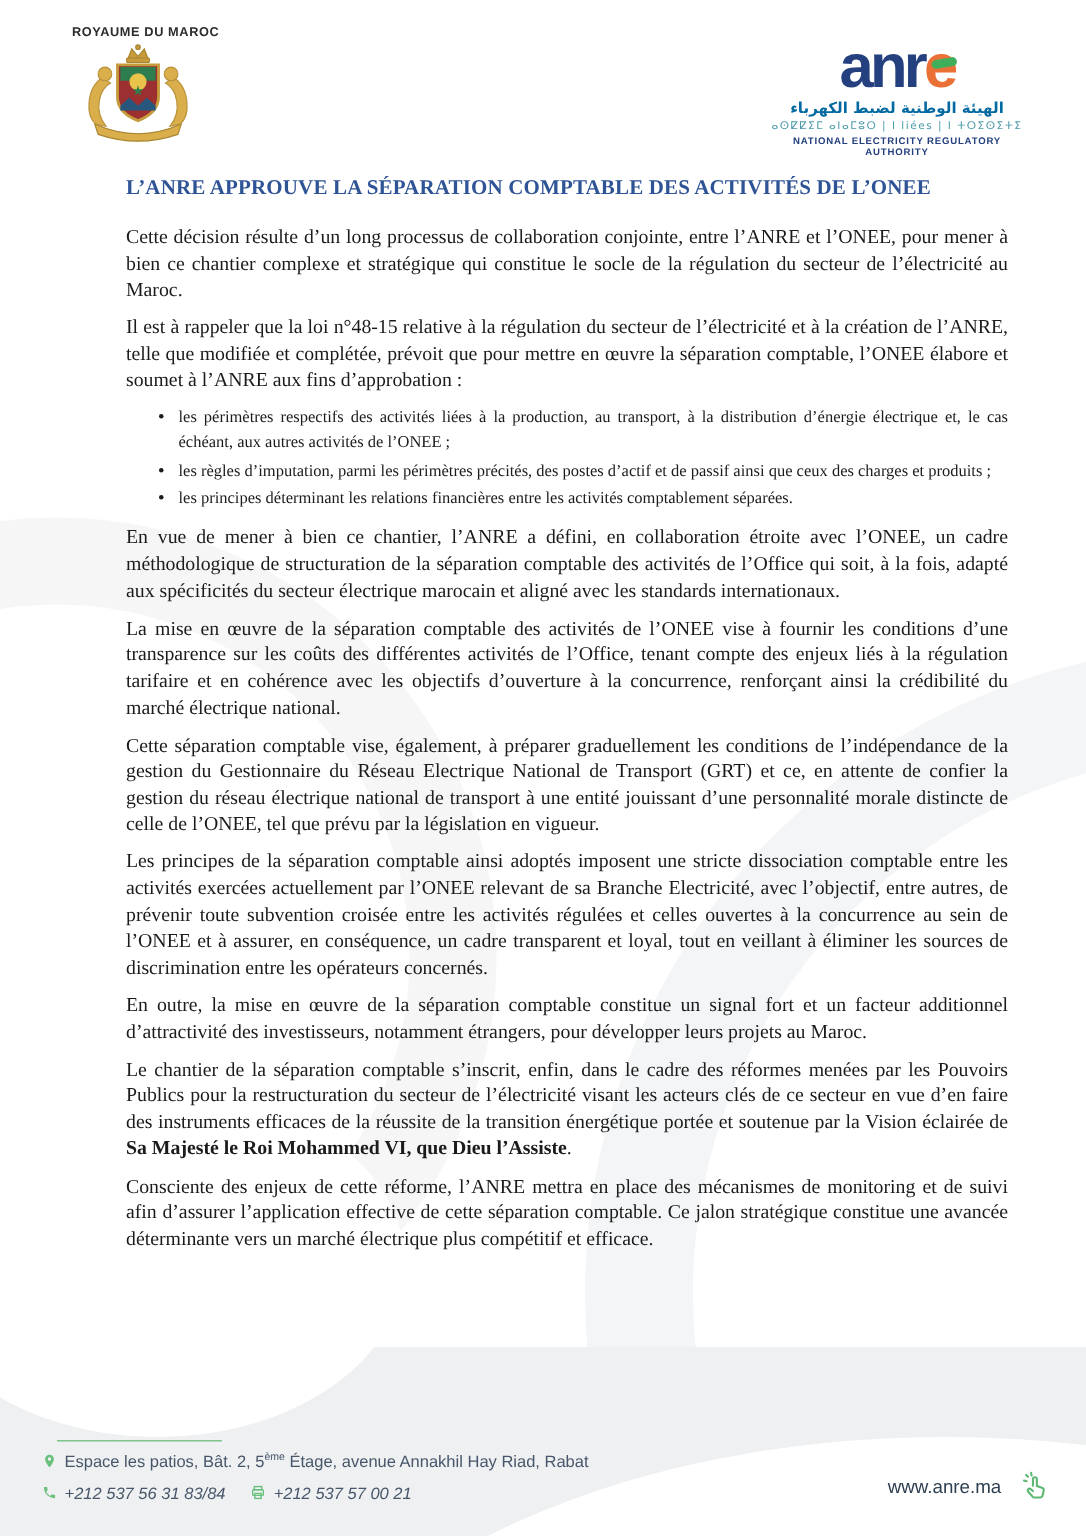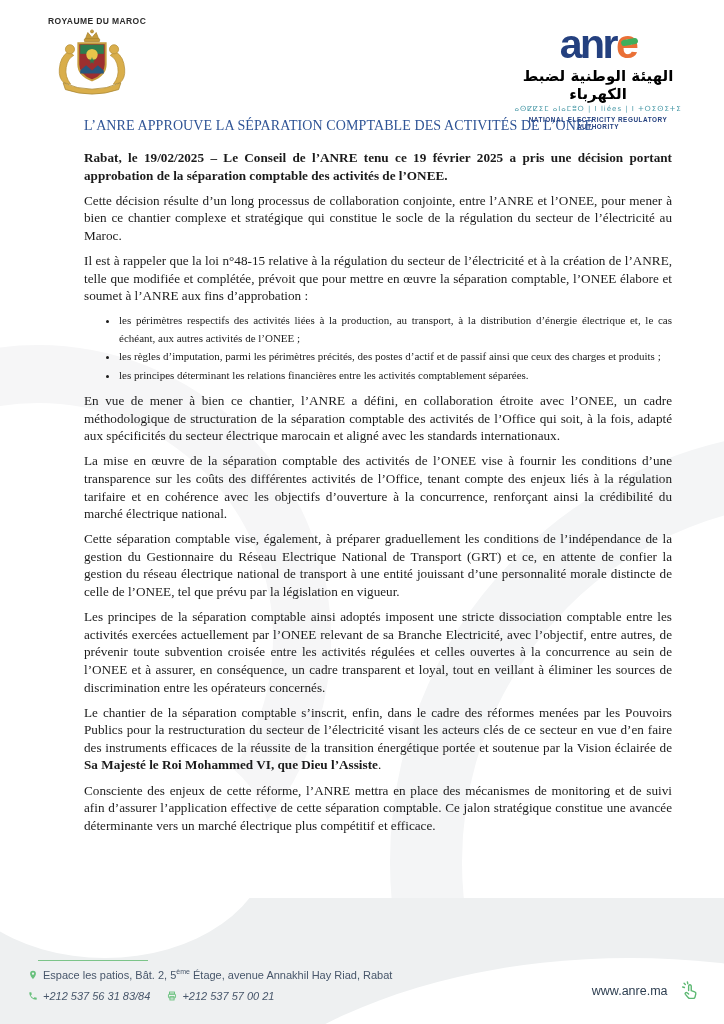--- a/index.html
+++ b/index.html
@@ -23,28 +23,28 @@
   .kingdom-label { font-family:"Liberation Sans", sans-serif; font-size:8.5px; font-weight:bold;
                    color:#2c2c2c; letter-spacing:.4px; white-space:nowrap; margin-bottom:2px; }
 
   .anre { position:absolute; right:40px; top:26px; width:172px; text-align:center; z-index:2;
           font-family:"Liberation Sans", sans-serif; }
   .wordmark { font-size:41px; font-weight:bold; color:#24407f; letter-spacing:-2.5px; line-height:.92;
               display:inline-block; position:relative; }
   .wordmark .e-char { color:#ea7036; position:relative; }
   .wordmark .e-char::after { content:""; position:absolute; left:5px; top:18px; width:17px; height:5.5px;
               background:#3faf5c; border-radius:3px; transform:rotate(-10deg); }
-  .arabic   { font-family:"DejaVu Sans", sans-serif; font-size:15px; font-weight:bold; color:#000000; margin-top:3px; }
+  .arabic   { font-family:"DejaVu Sans", sans-serif; font-size:10px; font-weight:bold; color:#0369a1; margin-top:3px; }
   .tifinagh { font-family:"DejaVu Sans", sans-serif; font-size:7px; color:#4b9aa8; letter-spacing:1px; margin-top:2px; }
   .english  { font-size:6.4px; font-weight:bold; color:#24407f; letter-spacing:.55px; margin-top:3px; }
 
   
   .content { position:absolute; left:84px; top:118px; width:588px; z-index:2; color:#1b1b1b; }
   .doc-title { text-align:center; font-size:17.5px; font-weight:bold; margin:0 0 12px; color:#111; }
-  .headline  { font-size:14px; font-weight:normal; color:#2F5496; margin:0 0 15px; letter-spacing:.1px; }
+  .headline  { font-size:14px; font-weight:bold; color:#2F5496; margin:0 0 15px; letter-spacing:.1px; }
   .para  { font-size:13.2px; line-height:17.6px; text-align:justify; margin:0 0 7.5px; }
   .lead  { font-weight:bold; }
   .b     { font-weight:bold; }
   .bullets { margin:0 0 7.5px; padding-left:35px; }
   .bullets li { font-size:11px; line-height:17.6px; text-align:justify; margin-bottom:1px; }
 
   
   .footer { position:absolute; left:0; top:952px; width:724px; z-index:3;
             font-family:"Liberation Sans", sans-serif; color:#47566a; }
   .footer-divider { position:absolute; left:38px; top:8px; width:110px; height:0; border-top:1.5px solid #7cc489; }
@@ -96,32 +96,32 @@
   <div class="anre">
     <div class="wordmark"><span>anr</span><span class="e-char">e</span></div>
     <div class="arabic">الهيئة الوطنية لضبط الكهرباء</div>
     <div class="tifinagh">ⴰⵙⵇⵇⵉⵎ ⴰⵏⴰⵎⵓⵔ | ⵏ liées | ⵏ ⵜⵔⵉⵙⵉⵜⵉ</div>
     <div class="english">NATIONAL ELECTRICITY REGULATORY AUTHORITY</div>
   </div>
 
   <div class="content">
     <h2 class="headline">L’ANRE APPROUVE LA SÉPARATION COMPTABLE DES ACTIVITÉS DE L’ONEE</h2>
     <div>
-        <p class="para lead"><span class="b">Rabat, le 19/02/2025 – Le Conseil de l’ANRE tenu ce 19 février 2025 a pris une décision portant approbation de la séparation comptable des activités de l’ONEE.</span></p>
         <p class="para"><span>Cette décision résulte d’un long processus de collaboration conjointe, entre l’ANRE et l’ONEE, pour mener à bien ce chantier complexe et stratégique qui constitue le socle de la régulation du secteur de l’électricité au Maroc.</span></p>
         <p class="para"><span>Il est à rappeler que la loi n°48-15 relative à la régulation du secteur de l’électricité et à la création de l’ANRE, telle que modifiée et complétée, prévoit que pour mettre en œuvre la séparation comptable, l’ONEE élabore et soumet à l’ANRE aux fins d’approbation :</span></p>
         <ul class="bullets">
           <li>les périmètres respectifs des activités liées à la production, au transport, à la distribution d’énergie électrique et, le cas échéant, aux autres activités de l’ONEE ;</li>
           <li>les règles d’imputation, parmi les périmètres précités, des postes d’actif et de passif ainsi que ceux des charges et produits ;</li>
           <li>les principes déterminant les relations financières entre les activités comptablement séparées.</li>
         </ul>
         <p class="para"><span>En vue de mener à bien ce chantier, l’ANRE a défini, en collaboration étroite avec l’ONEE, un cadre méthodologique de structuration de la séparation comptable des activités de l’Office qui soit, à la fois, adapté aux spécificités du secteur électrique marocain et aligné avec les standards internationaux.</span></p>
         <p class="para"><span>La mise en œuvre de la séparation comptable des activités de l’ONEE vise à fournir les conditions d’une transparence sur les coûts des différentes activités de l’Office, tenant compte des enjeux liés à la régulation tarifaire et en cohérence avec les objectifs d’ouverture à la concurrence, renforçant ainsi la crédibilité du marché électrique national.</span></p>
         <p class="para"><span>Cette séparation comptable vise, également, à préparer graduellement les conditions de l’indépendance de la gestion du Gestionnaire du Réseau Electrique National de Transport (GRT) et ce, en attente de confier la gestion du réseau électrique national de transport à une entité jouissant d’une personnalité morale distincte de celle de l’ONEE, tel que prévu par la législation en vigueur.</span></p>
         <p class="para"><span>Les principes de la séparation comptable ainsi adoptés imposent une stricte dissociation comptable entre les activités exercées actuellement par l’ONEE relevant de sa Branche Electricité, avec l’objectif, entre autres, de prévenir toute subvention croisée entre les activités régulées et celles ouvertes à la concurrence au sein de l’ONEE et à assurer, en conséquence, un cadre transparent et loyal, tout en veillant à éliminer les sources de discrimination entre les opérateurs concernés.</span></p>
+        <p class="para"><span>En outre, la mise en œuvre de la séparation comptable constitue un signal fort et un facteur additionnel d’attractivité des investisseurs, notamment étrangers, pour développer leurs projets au Maroc.</span></p>
         <p class="para"><span>Le chantier de la séparation comptable s’inscrit, enfin, dans le cadre des réformes menées par les Pouvoirs Publics pour la restructuration du secteur de l’électricité visant les acteurs clés de ce secteur en vue d’en faire des instruments efficaces de la réussite de la transition énergétique portée et soutenue par la Vision éclairée de </span><span class="b">Sa Majesté le Roi Mohammed VI, que Dieu l’Assiste</span><span>.</span></p>
         <p class="para"><span>Consciente des enjeux de cette réforme, l’ANRE mettra en place des mécanismes de monitoring et de suivi afin d’assurer l’application effective de cette séparation comptable. Ce jalon stratégique constitue une avancée déterminante vers un marché électrique plus compétitif et efficace.</span></p>
       </div>
   </div>
 
   <div class="footer">
     <div class="footer-divider"></div>
 
     <div class="address-row">
       <span class="ic">

